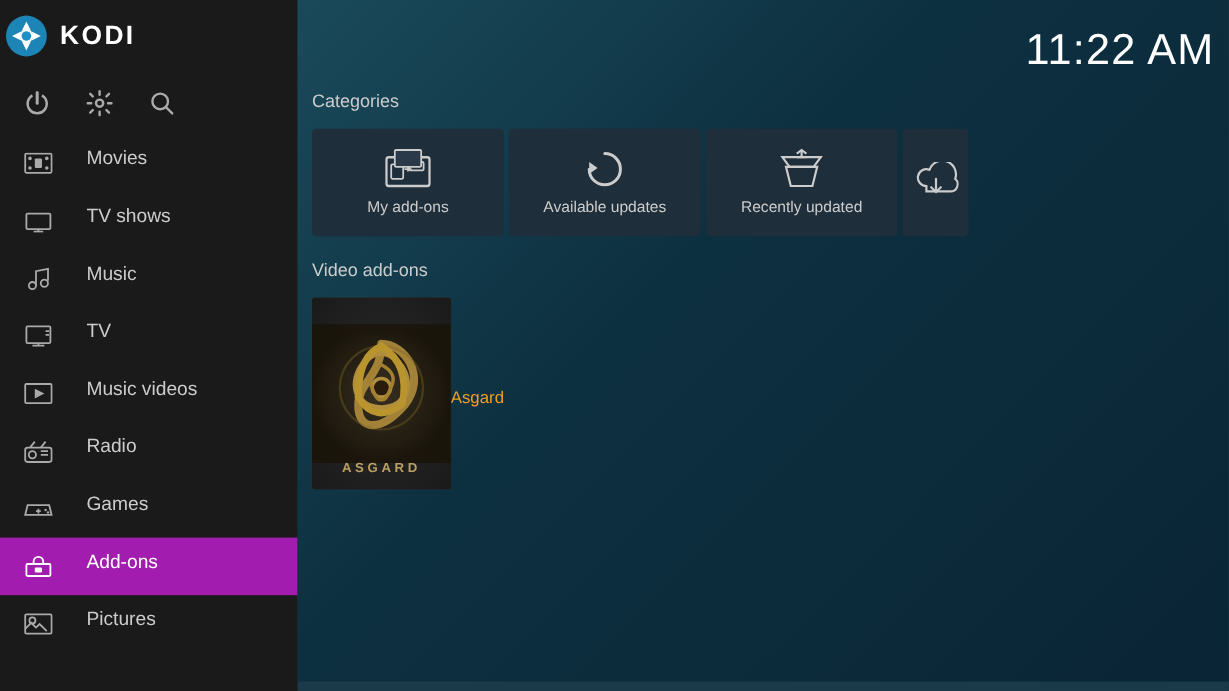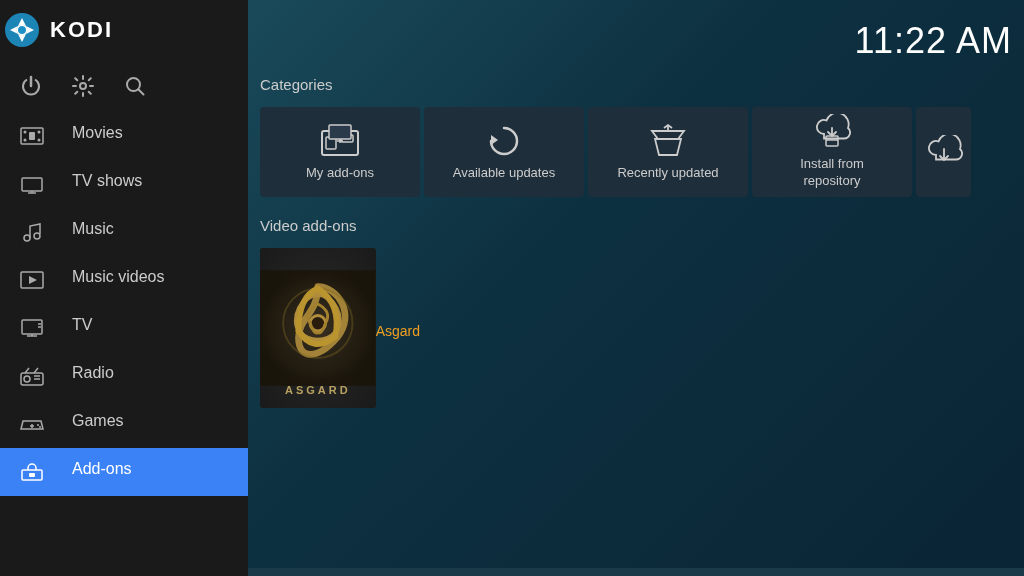--- a/index.html
+++ b/index.html
@@ -70,21 +70,21 @@
       display: flex;
       gap: 28px;
       padding: 12px 20px;
       color: #ccc;
       cursor: pointer;
       font-size: 16px;
       height: 48px;
     }
 
     .nav-item.active {
-      background: #3b82f6;
+      background: #a21caf;
       color: #fff;
     }
 
     .nav-icon {
       width: 24px;
       height: 24px;
       display: flex;
       align-items: center;
       justify-content: center;
       flex-shrink: 0;
@@ -317,38 +317,38 @@
           <circle cx="16" cy="15" r="3" stroke="#aaa" stroke-width="1.5"></circle>
           <path d="M9 17V5l10-2v10" stroke="#aaa" stroke-width="1.5"></path>
         </svg>
       </div>
       <span class="nav-label">Music</span>
     </div>
 
     <div class="nav-item">
       <div class="nav-icon">
         <svg width="24" height="20" viewBox="0 0 24 20" fill="none">
-          <rect x="1" y="2" width="22" height="16" rx="1" stroke="#aaa" stroke-width="1.5"></rect>
-          <polygon points="9,6 9,14 17,10" fill="#aaa"></polygon>
-        </svg>
-      </div>
-      <span class="nav-label">Music videos</span>
-    </div>
-
-    <div class="nav-item">
-      <div class="nav-icon">
-        <svg width="24" height="20" viewBox="0 0 24 20" fill="none">
           <rect x="2" y="2" width="20" height="14" rx="1" stroke="#aaa" stroke-width="1.5"></rect>
           <line x1="7" y1="18" x2="17" y2="18" stroke="#aaa" stroke-width="1.5"></line>
           <line x1="12" y1="16" x2="12" y2="18" stroke="#aaa" stroke-width="1.5"></line>
           <line x1="18" y1="6" x2="21" y2="6" stroke="#aaa" stroke-width="1.5"></line>
           <line x1="18" y1="9" x2="21" y2="9" stroke="#aaa" stroke-width="1.5"></line>
         </svg>
       </div>
       <span class="nav-label">TV</span>
+    </div>
+
+    <div class="nav-item">
+      <div class="nav-icon">
+        <svg width="24" height="20" viewBox="0 0 24 20" fill="none">
+          <rect x="1" y="2" width="22" height="16" rx="1" stroke="#aaa" stroke-width="1.5"></rect>
+          <polygon points="9,6 9,14 17,10" fill="#aaa"></polygon>
+        </svg>
+      </div>
+      <span class="nav-label">Music videos</span>
     </div>
 
     <div class="nav-item">
       <div class="nav-icon">
         <svg width="24" height="20" viewBox="0 0 24 20" fill="none">
           <rect x="1" y="7" width="22" height="12" rx="2" stroke="#aaa" stroke-width="1.5"></rect>
           <circle cx="7" cy="13" r="3" stroke="#aaa" stroke-width="1.5"></circle>
           <line x1="14" y1="10" x2="20" y2="10" stroke="#aaa" stroke-width="1.5"></line>
           <line x1="14" y1="13" x2="20" y2="13" stroke="#aaa" stroke-width="1.5"></line>
           <path d="M5 7L9 2" stroke="#aaa" stroke-width="1.5"></path>
@@ -375,20 +375,30 @@
       <div class="nav-icon">
         <svg width="24" height="20" viewBox="0 0 24 20" fill="none">
           <rect x="2" y="8" width="20" height="10" rx="1" stroke="#fff" stroke-width="1.5"></rect>
           <path d="M8 8V6a4 4 0 0 1 8 0v2" stroke="#fff" stroke-width="1.5"></path>
           <rect x="9" y="11" width="6" height="4" rx="1" fill="#fff"></rect>
         </svg>
       </div>
       <span class="nav-label">Add-ons</span>
     </div>
 
+    <div class="nav-item">
+      <div class="nav-icon">
+        <svg width="24" height="20" viewBox="0 0 24 20" fill="none">
+          <rect x="1" y="2" width="22" height="16" rx="1" stroke="#aaa" stroke-width="1.5"></rect>
+          <circle cx="7" cy="7" r="2.5" stroke="#aaa" stroke-width="1.5"></circle>
+          <path d="M1 14l5-5 4 4 3-3 6 6" stroke="#aaa" stroke-width="1.5"></path>
+        </svg>
+      </div>
+      <span class="nav-label">Pictures</span>
+    </div>
   </div>
 </div>
 
 <div class="main">
 
   <div class="top-bar">
     <span class="clock">11:22 AM</span>
   </div>
 
   <div class="section-title">Categories</div>
@@ -428,36 +438,20 @@
           <path d="M6 16h26l-4 16H10z" stroke="#ccc" stroke-width="1.8" fill="none"></path>
           <path d="M3 8l6 8h20l6-8z" stroke="#ccc" stroke-width="1.8" fill="none"></path>
           <line x1="19" y1="8" x2="19" y2="2" stroke="#ccc" stroke-width="1.8"></line>
           <path d="M15 5l4-3 4 3" stroke="#ccc" stroke-width="1.8" fill="none"></path>
           <line x1="15" y1="8" x2="23" y2="8" stroke="#ccc" stroke-width="1.8"></line>
         </svg>
       </div>
       <span class="category-label">Recently updated</span>
     </div>
 
-    <div class="category-card">
-      <div class="category-icon">
-        <svg width="38" height="34" viewBox="0 0 38 34" fill="none">
-
-          <path d="M11 20a7 7 0 1 1 2.5-13.5A9 9 0 0 1 35 14a6 6 0 0 1-4 10.5H11z" stroke="#ccc" stroke-width="1.8" fill="none"></path>
-
-          <rect x="13" y="22" width="12" height="10" rx="1" stroke="#ccc" stroke-width="1.5" fill="none"></rect>
-          <line x1="13" y1="26" x2="25" y2="26" stroke="#ccc" stroke-width="1.5"></line>
-
-          <line x1="19" y1="14" x2="19" y2="21" stroke="#ccc" stroke-width="1.8" stroke-linecap="round"></line>
-          <polyline points="15,18 19,22 23,18" stroke="#ccc" stroke-width="1.8" fill="none" stroke-linecap="round"></polyline>
-        </svg>
-      </div>
-      <span class="category-label" style="white-space:pre-line; text-align:center;">Install from
-repository</span>
-    </div>
 
     <div class="category-card partial" style="width:55px; overflow:hidden;">
       <div class="category-icon">
         <svg width="38" height="34" viewBox="0 0 38 34" fill="none">
           <path d="M11 20a7 7 0 1 1 2.5-13.5A9 9 0 0 1 35 14a6 6 0 0 1-4 10.5H11z" stroke="#ccc" stroke-width="1.8" fill="none"></path>
           <line x1="19" y1="14" x2="19" y2="24" stroke="#ccc" stroke-width="1.8" stroke-linecap="round"></line>
           <polyline points="15,21 19,25 23,21" stroke="#ccc" stroke-width="1.8" fill="none" stroke-linecap="round"></polyline>
         </svg>
       </div>
     </div>

